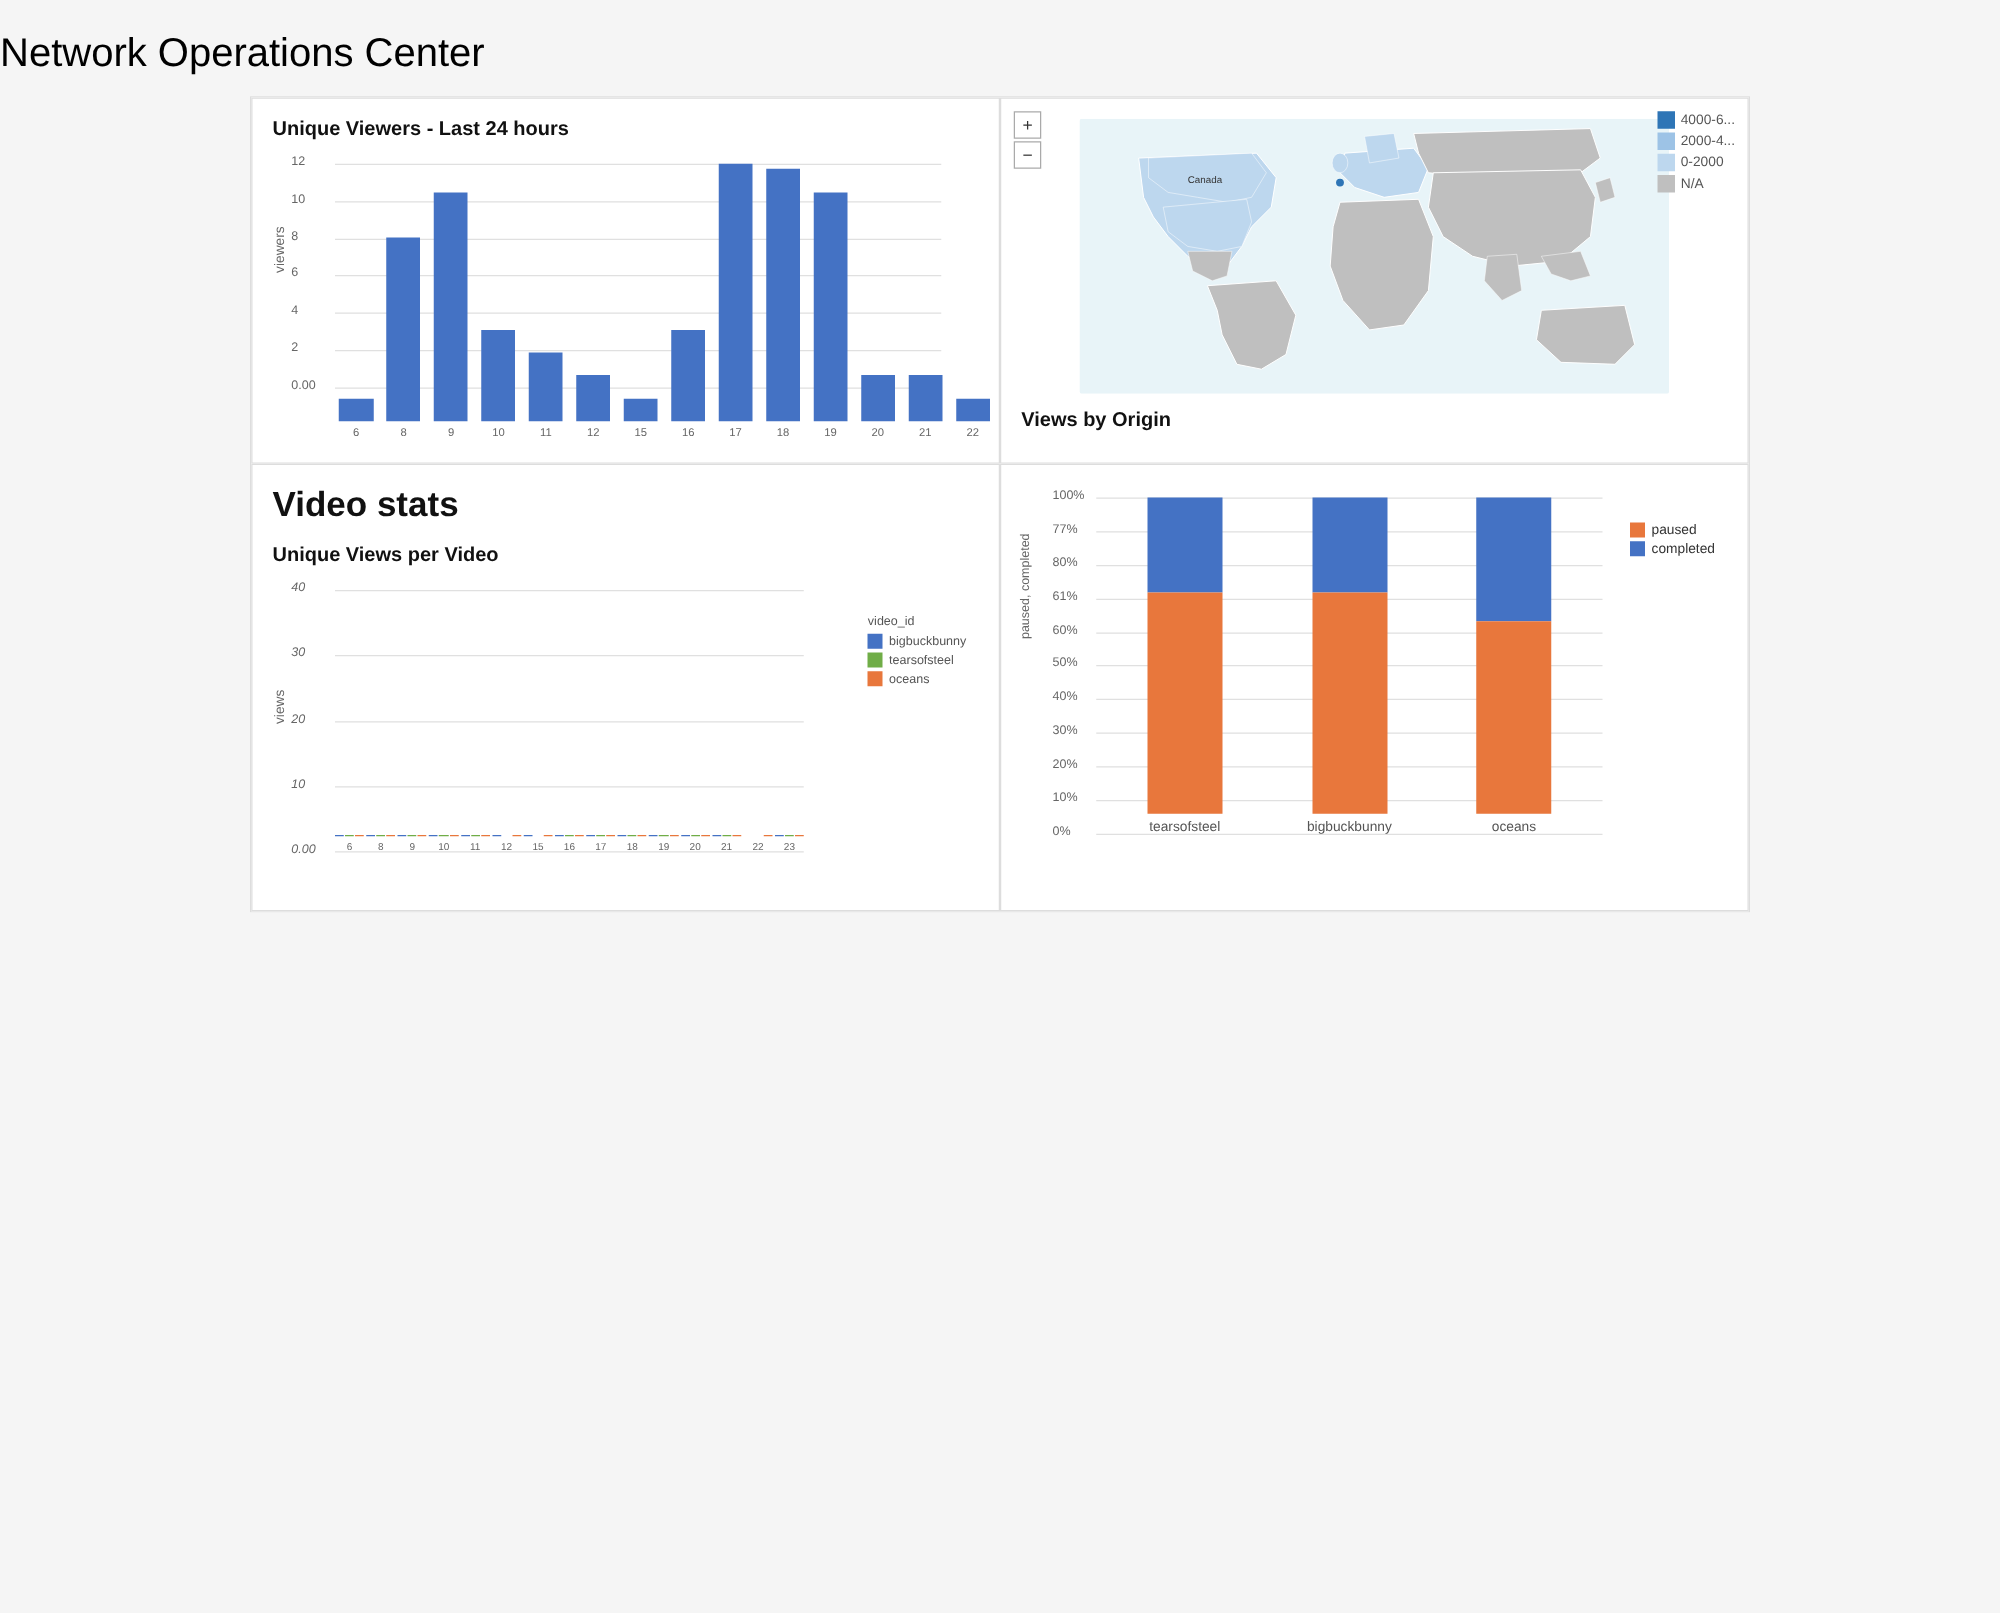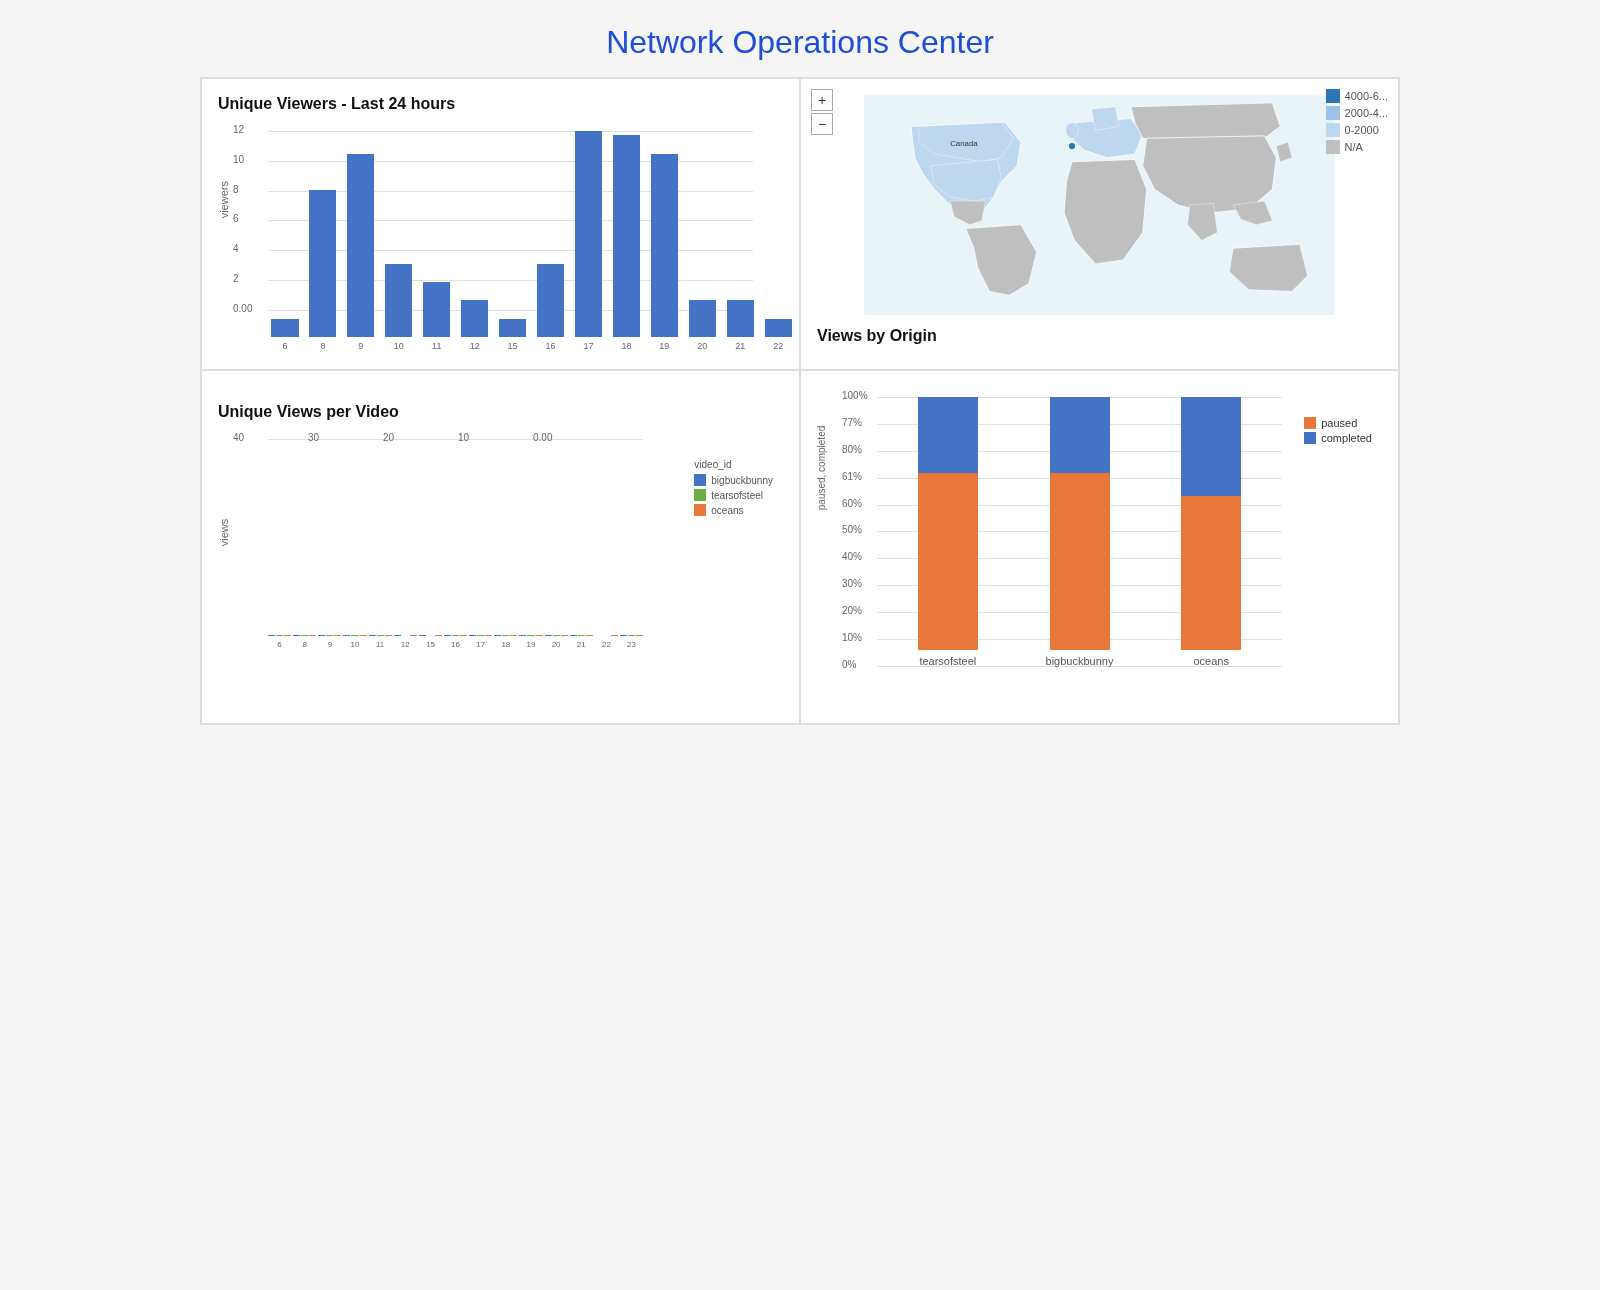--- a/index.html
+++ b/index.html
@@ -2,25 +2,25 @@
 <html><head>
   <meta charset="utf-8">
   <style>
     * { box-sizing: border-box; margin: 0; padding: 0; }
     body {
       font-family: -apple-system, BlinkMacSystemFont, 'Segoe UI', sans-serif;
       background: #f5f5f5;
       color: #333;
     }
     .page-title {
-      text-align: center;
+      text-align: left;
       font-size: 32px;
       font-weight: 300;
       padding: 24px 0 16px;
-      color: #1d4ed8;
+      color: #000000;
     }
     .dashboard {
       display: grid;
       grid-template-columns: 1fr 1fr;
       gap: 0;
       max-width: 1200px;
       margin: 0 auto;
       border: 1px solid #ddd;
       background: #fff;
     }
@@ -248,22 +248,23 @@
     .mbar-blue { background: #4472C4; }
     .mbar-green { background: #70AD47; }
     .mbar-orange { background: #E8773C; }
     .multi-grid {
       position: absolute;
       top: 10px;
       left: 50px;
       right: 140px;
       bottom: 30px;
       display: flex;
-      flex-direction: row;
+      flex-direction: column;
       justify-content: space-between;
+      font-style: italic;
     }
     .chart-legend {
       position: absolute;
       right: 10px;
       top: 30px;
       font-size: 10px;
       color: #555;
     }
     .chart-legend-title {
       font-size: 10px;
@@ -435,20 +436,21 @@
 
       <text x="110" y="65" font-size="10" fill="#333">Canada</text>
 
       <circle cx="265" cy="65" r="4" fill="#2E75B6"></circle>
     </svg>
     
     <div class="panel-title" style="margin-top:8px;">Views by Origin</div>
   </div>
 
   <div class="panel">
+    <div class="panel-title-large">Video stats</div>
     <div style="margin-top:16px;">
       <div class="panel-title">Unique Views per Video</div>
       <div class="multi-bar-wrapper" id="multi-chart">
         <div style="position:absolute;left:6px;top:50%;transform:rotate(-90deg) translateX(50%);transform-origin:left center;font-size:11px;color:#666;white-space:nowrap;">views</div>
         <div class="multi-grid" id="multi-grid">
             <div class="grid-line">
               <span class="grid-label">40</span>
             </div>
             <div class="grid-line">
               <span class="grid-label">30</span>

